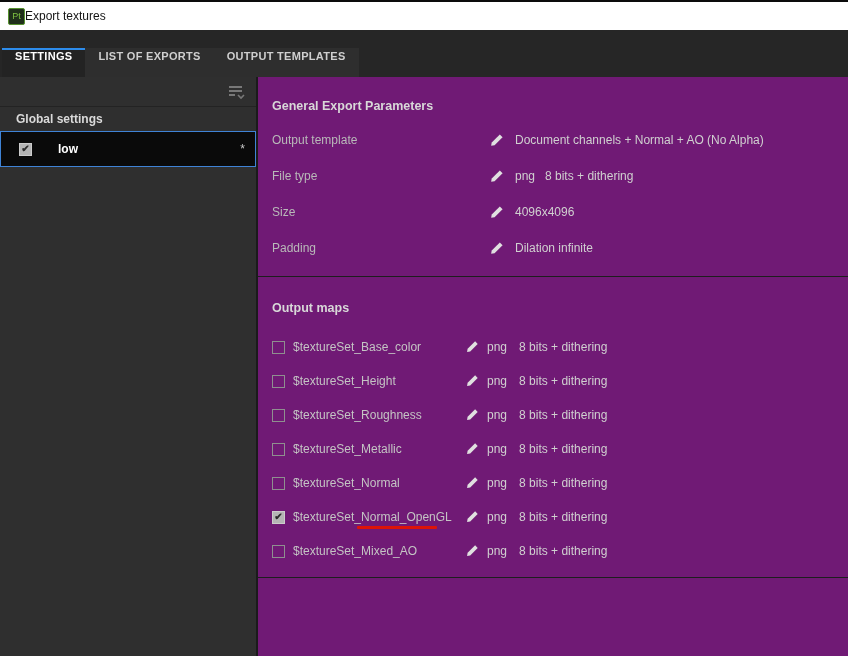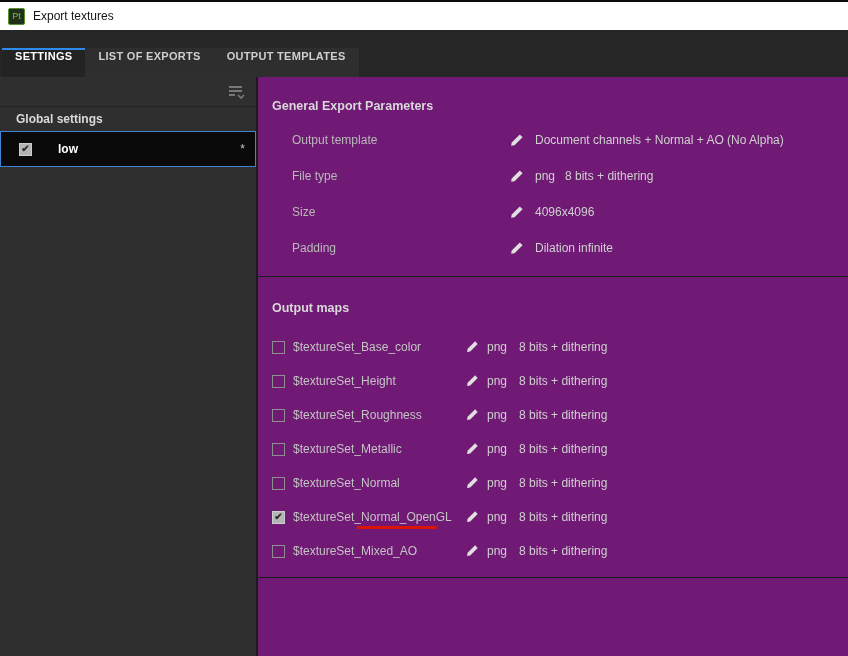--- a/index.html
+++ b/index.html
@@ -15,21 +15,21 @@
     height:30px; background:#ffffff;
     border-top:2px solid #0c0c0c;
     display:flex; align-items:center; padding-left:8px;
   }
   .pt-icon {
     width:17px; height:17px; border-radius:2px;
     background:#20301b; border:1px solid #57922f;
     color:#7ec141; font-size:9px; font-weight:normal;
     display:flex; align-items:center; justify-content:center;
   }
-  .window-title { margin-left:8px; font-size:12px; color:#141414; }
+  .window-title { font-size:12px; color:#141414; }
 
   
   .chrome { height:47px; background:#262626; position:relative; }
   .tabs { position:absolute; left:2px; bottom:0; display:flex; height:29px; }
   .tab {
     display:flex; align-items:flex-start; padding:0 13px;
     font-size:11px; font-weight:bold; letter-spacing:0.3px;
     color:#cfcfcf; background:#2e2e2e;
     border-top:2px solid transparent; cursor:default; white-space:nowrap;
   }
@@ -73,21 +73,21 @@
   }
 
   
   .panel { flex:1; background:#701a75; display:flex; flex-direction:column; }
   .section-title {
     padding:22px 0 0 14px; font-size:12.5px; font-weight:bold; color:#d8d8d8;
     height:36px;
   }
   .gen-rows { margin-top:9px; }
   .gen-row { height:36px; display:flex; align-items:center; padding-left:14px; }
-  .gen-label { width:218px; font-size:12px; color:#b9b9b9;margin-left:20px; }
+  .gen-label { width:218px; font-size:12px; color:#b9b9b9; }
   .pencil { width:16px; height:16px; margin-right:9px; flex:none; display:flex; align-items:center; }
   .gen-value { font-size:12px; color:#d0d0d0; white-space:pre; }
 
   .divider { border:none; border-top:1px solid #1e1e1e; margin-top:10px; }
   .divider2 { border:none; border-top:1px solid #1e1e1e; margin-top:19px; }
 
   .maps-title { padding:24px 0 0 14px; font-size:12.5px; font-weight:bold; color:#d8d8d8; height:36px; }
   .map-rows { margin-top:7px; }
   .map-row { height:34px; display:flex; align-items:flex-end; padding-left:14px; }
   .map-row .checkbox { margin-right:8px; }

